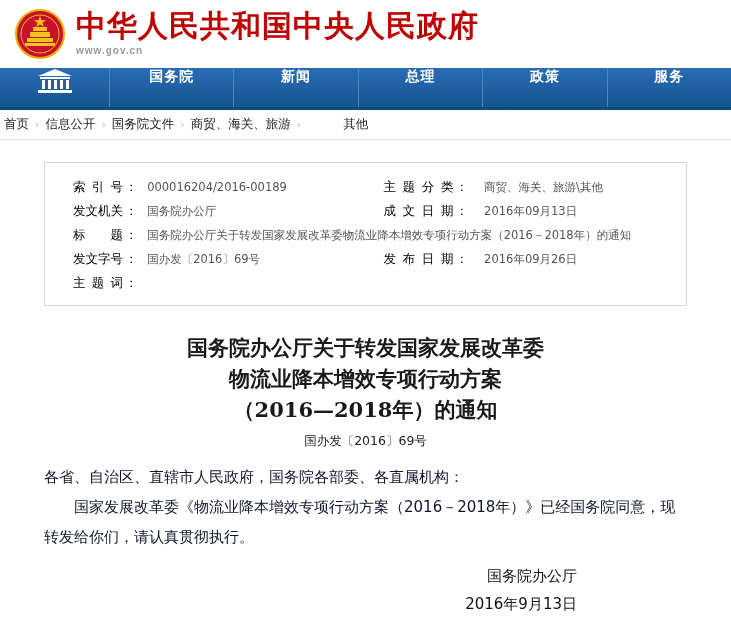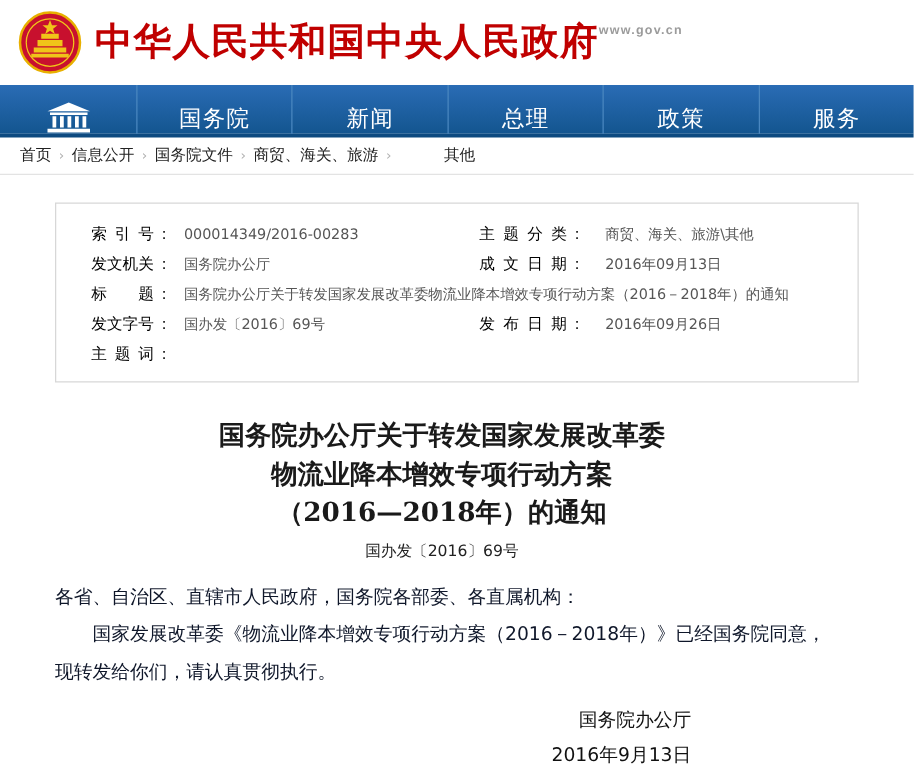--- a/index.html
+++ b/index.html
@@ -20,21 +20,21 @@
     padding-left: 14px;
     background: #ffffff;
   }
   .emblem {
     width: 52px; height: 52px;
     margin-right: 10px;
     position: relative;
     flex: 0 0 auto;
   }
   .emblem svg { display: block; }
-  .site-titles { display: flex; flex-direction: row; justify-content: center; }
+  .site-titles { display: flex; flex-direction: column; justify-content: center; }
   .site-title {
     color: #c00000;
     font-size: 30px;
     font-weight: bold;
     letter-spacing: 1px;
     line-height: 34px;
     font-family: "DejaVu Sans", sans-serif;
   }
   .site-domain {
     color: #9b9b9b;
@@ -50,40 +50,40 @@
     height: 42px;
     background: #1a5fa8;
     background: linear-gradient(to bottom, #2a6cb5 0%, #13558f 100%);
     display: flex;
     align-items: stretch;
     border-bottom: 3px solid #0d4a80;
   }
   .nav-item {
     flex: 1 1 0;
     display: flex;
-    align-items: flex-end;
+    align-items: flex-start;
     justify-content: center;
     color: #ffffff;
-    font-size: 18px;
-    font-weight: normal;
+    font-size: 14px;
+    font-weight: bold;
     letter-spacing: 1px;
     border-right: 1px solid #4a87c0;
     cursor: pointer;
     font-family: "DejaVu Sans", sans-serif;
   }
   .nav-item:last-child { border-right: none; }
   .nav-item.home { flex: 0 0 110px; }
   .nav-home-icon svg { display: block; }
 
   
   .breadcrumb {
     height: 30px;
     display: flex;
     align-items: center;
-    padding-left: 16px;
+    padding-left: 4px;
     font-size: 12.5px;
     color: #333;
     border-bottom: 1px solid #e3e3e3;
     font-family: "DejaVu Sans", sans-serif;
   }
   .crumb { color: #222; cursor: pointer; }
   .crumb.plain { cursor: default; margin-left: 36px; }
   .crumb-sep {
     color: #b0b0b0;
     margin: 0 6px;
@@ -119,21 +119,21 @@
     text-align-last: justify;
     padding-right: 2px;
     white-space: nowrap;
     color: #000;
   }
   td.v { color: #555; padding-left: 8px; font-size: 11.5px; }
   td.v-wide { color: #555; padding-left: 8px; font-size: 11.5px; }
   .colon { padding: 0 2px 0 0; }
 
   
-  .doc { padding: 26px 68px 0 44px; }
+  .doc { padding: 26px 44px 0 44px; }
   .doc-title {
     text-align: center;
     color: #1a1a1a;
     font-size: 21px;
     font-weight: bold;
     line-height: 31px;
     font-family: "DejaVu Serif", serif;
   }
   .doc-number {
     text-align: center;
@@ -227,21 +227,21 @@
     <span class="crumb plain">其他</span>
   </div>
 
   <div class="meta-wrap">
     <div class="meta-box">
       <table class="meta-table">
         <tbody>
           <tr>
             <td class="k">索引号</td>
             <td class="colon">：</td>
-            <td class="v">000014349/2016-00283</td>
+            <td class="v">000016204/2016-00189</td>
             <td class="k-right">主题分类</td>
             <td class="colon">：</td>
             <td class="v">商贸、海关、旅游\其他</td>
           </tr>
           <tr>
             <td class="k">发文机关</td>
             <td class="colon">：</td>
             <td class="v">国务院办公厅</td>
             <td class="k-right">成文日期</td>
             <td class="colon">：</td>

